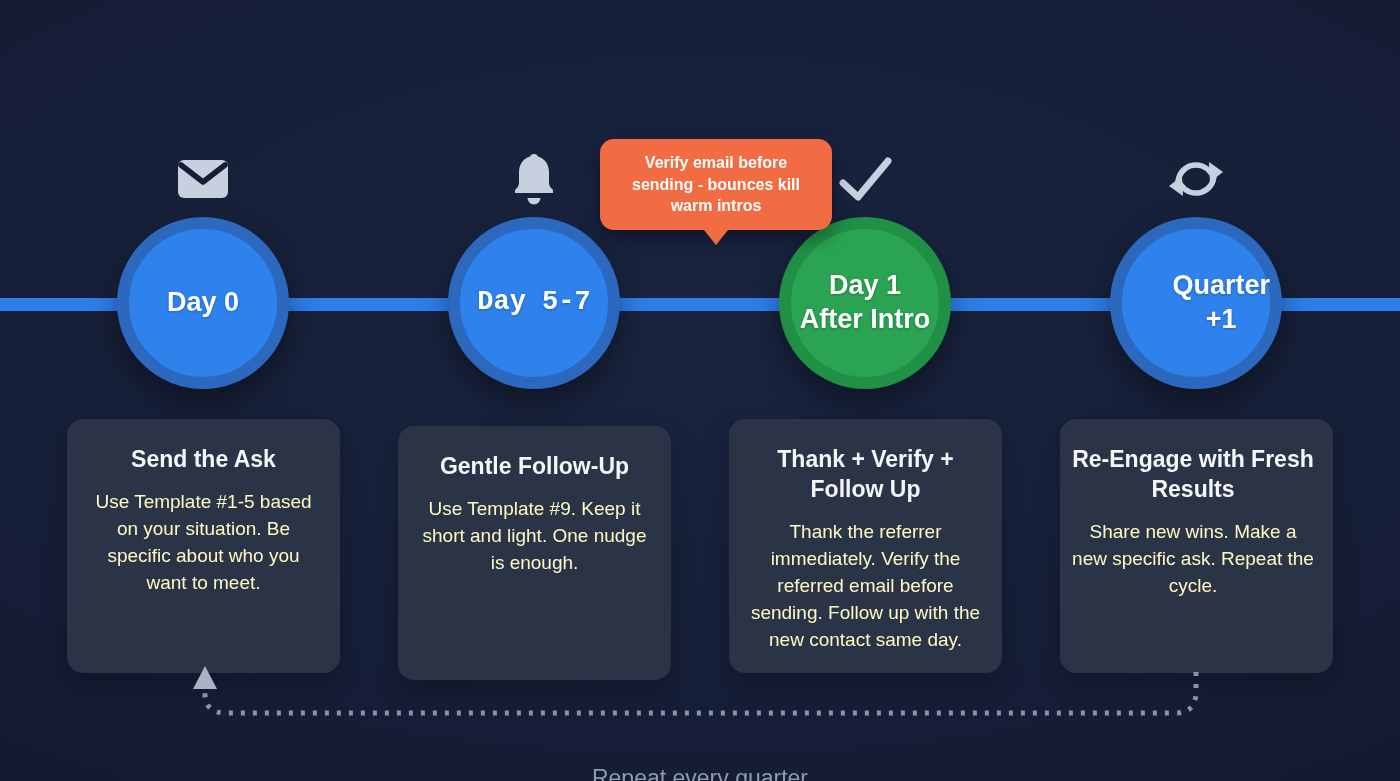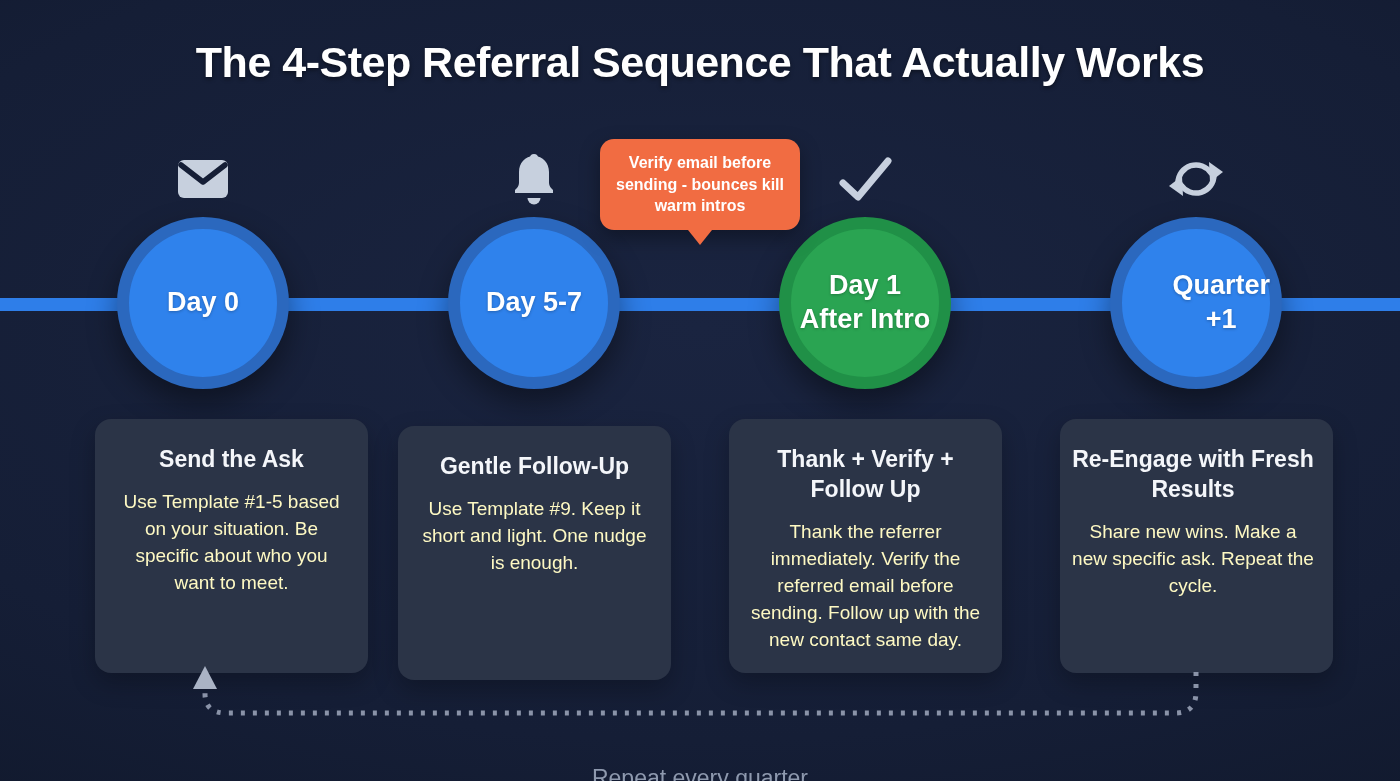--- a/index.html
+++ b/index.html
@@ -62,21 +62,21 @@
     font-weight: bold;
     text-align: center;
     line-height: 1.25;
     white-space: pre-line;
     text-shadow: 0 1px 3px rgba(0,0,0,0.25);
   }
   .callout {
     position: absolute;
     left: 600px;
     top: 139px;
-    width: 200px;
+    width: 232px;
     padding: 13px 12px;
     border-radius: 14px;
     text-align: center;
     font-size: 16px;
     font-weight: bold;
     color: #ffffff;
     line-height: 1.35;
     box-shadow: 0 8px 20px rgba(0,0,0,0.35);
     z-index: 5;
   }
@@ -126,30 +126,29 @@
     position: absolute;
     top: 725px;
     left: 0;
     width: 1400px;
     text-align: center;
     font-size: 23px;
     color: #8e99ae;
     margin-top: 40px;
   }
   
-  .c1 { left: 117px; }  .c2 { left: 448px; }  .c3 { left: 779px; }  .c4 { left: 1110px; justify-content: flex-end; }
+  .c1 { left: 117px; }  .c2 { left: 448px; font-family: Liberation Mono, monospace; }  .c3 { left: 779px; }  .c4 { left: 1110px; justify-content: flex-end; }
   .i1 { left: 171px; }  .i2 { left: 502px; }  .i3 { left: 833px; }  .i4 { left: 1164px; }
   .k1 { left: 67px; }   .k2 { left: 398px; }  .k3 { left: 729px; }  .k4 { left: 1060px; }
 </style>
 </head>
 <body>
 
 <div class="stage">
 
-  <div class="main-title">The 4-Step Referral Sequence That Actually Works</div>
 
   <div class="timeline-line" style="background-color: rgb(46, 126, 233);"></div>
 
   <div class="step-icon i1" style="color: rgb(199, 208, 222);">
     <svg width="52" height="40" viewBox="0 0 52 40">
       <rect x="1" y="1" width="50" height="38" rx="6" fill="currentColor"></rect>
       <path d="M4 6 L26 23 L48 6" fill="none" stroke="#151e36" stroke-width="5.5" stroke-linejoin="round" stroke-linecap="round"></path>
     </svg>
   </div>
   <div class="step-icon i2" style="color: rgb(199, 208, 222);">
@@ -186,21 +185,21 @@
   </div>
   <div class="circle c3" style="background-color: rgb(42, 164, 82); border-color: rgb(32, 144, 71);">
     <div class="circle-label">Day 1
 After Intro</div>
   </div>
   <div class="circle c4" style="background-color: rgb(47, 130, 236); border-color: rgb(43, 104, 190);">
     <div class="circle-label">Quarter
 +1</div>
   </div>
 
-  <div class="card k1" style="background-color: rgb(43, 52, 71); margin-left: 28px;">
+  <div class="card k1" style="background-color: rgb(43, 52, 71);">
     <div class="card-title">Send the Ask</div>
     <div class="card-body">Use Template #1-5 based on your situation. Be specific about who you want to meet.</div>
   </div>
   <div class="card k2" style="background-color: rgb(43, 52, 71); margin-top: 7px;">
     <div class="card-title">Gentle Follow-Up</div>
     <div class="card-body">Use Template #9. Keep it short and light. One nudge is enough.</div>
   </div>
   <div class="card k3" style="background-color: rgb(43, 52, 71);">
     <div class="card-title">Thank + Verify + Follow Up</div>
     <div class="card-body">Thank the referrer immediately. Verify the referred email before sending. Follow up with the new contact same day.</div>

